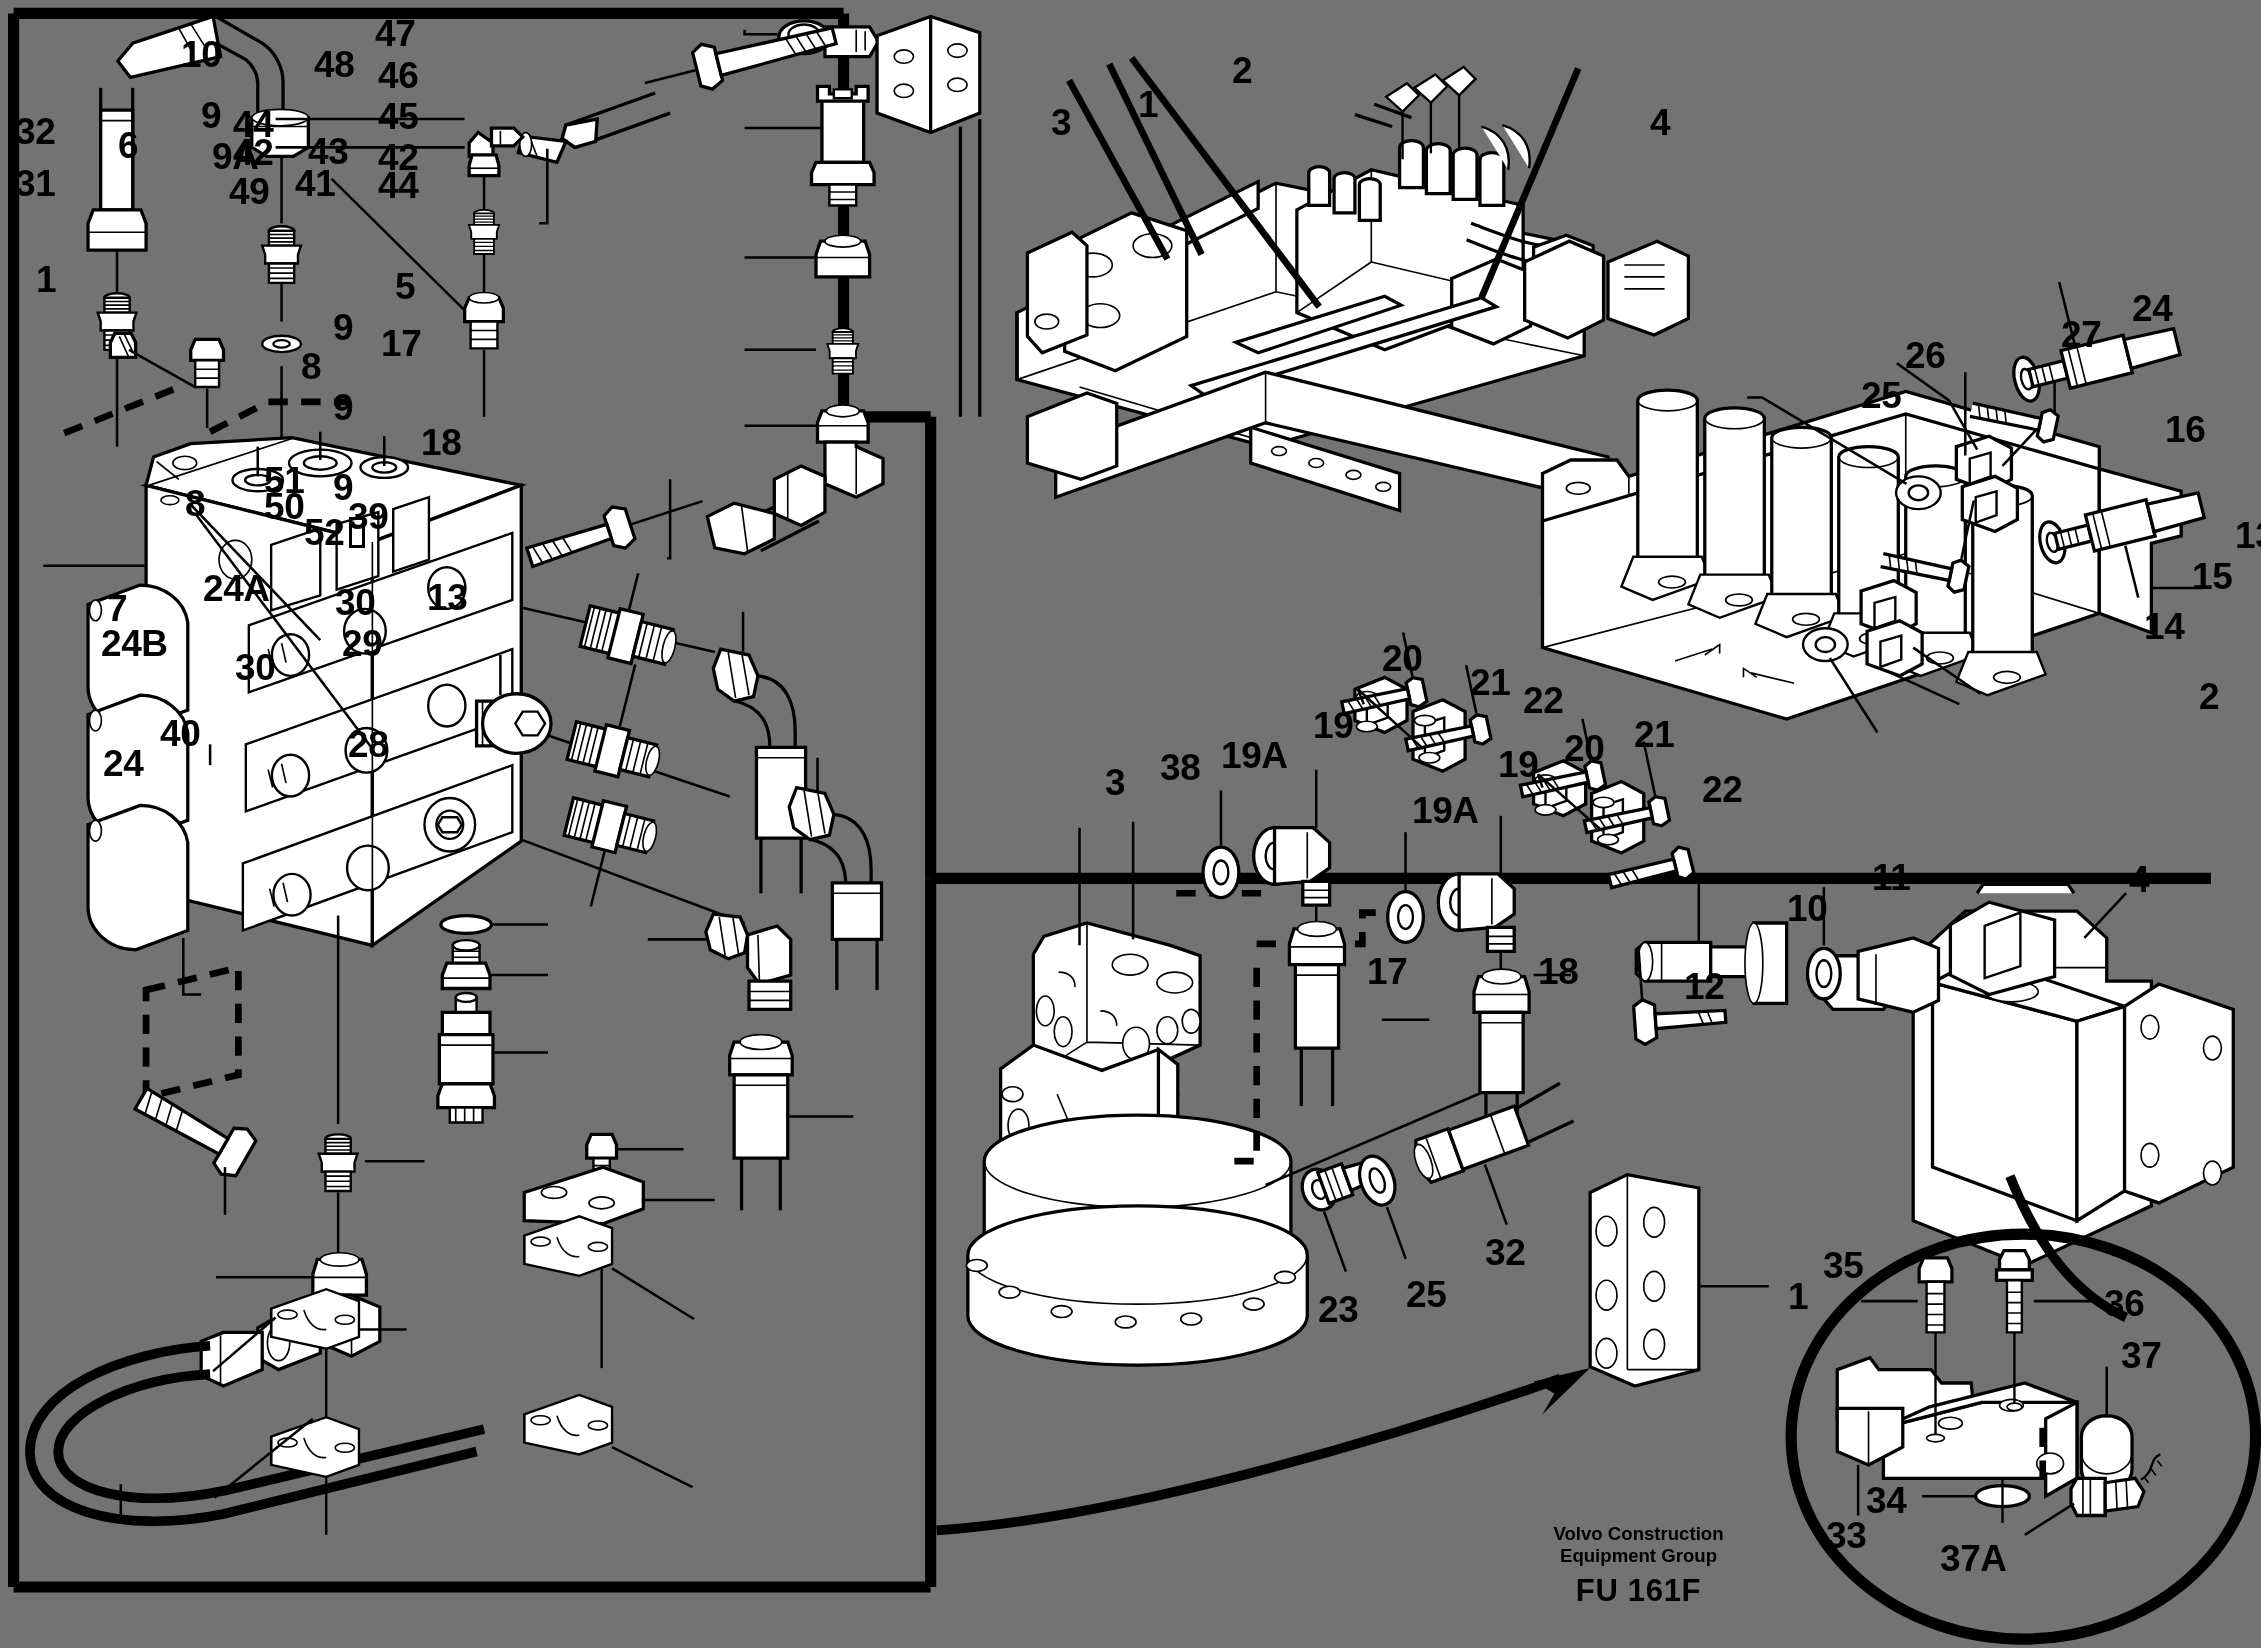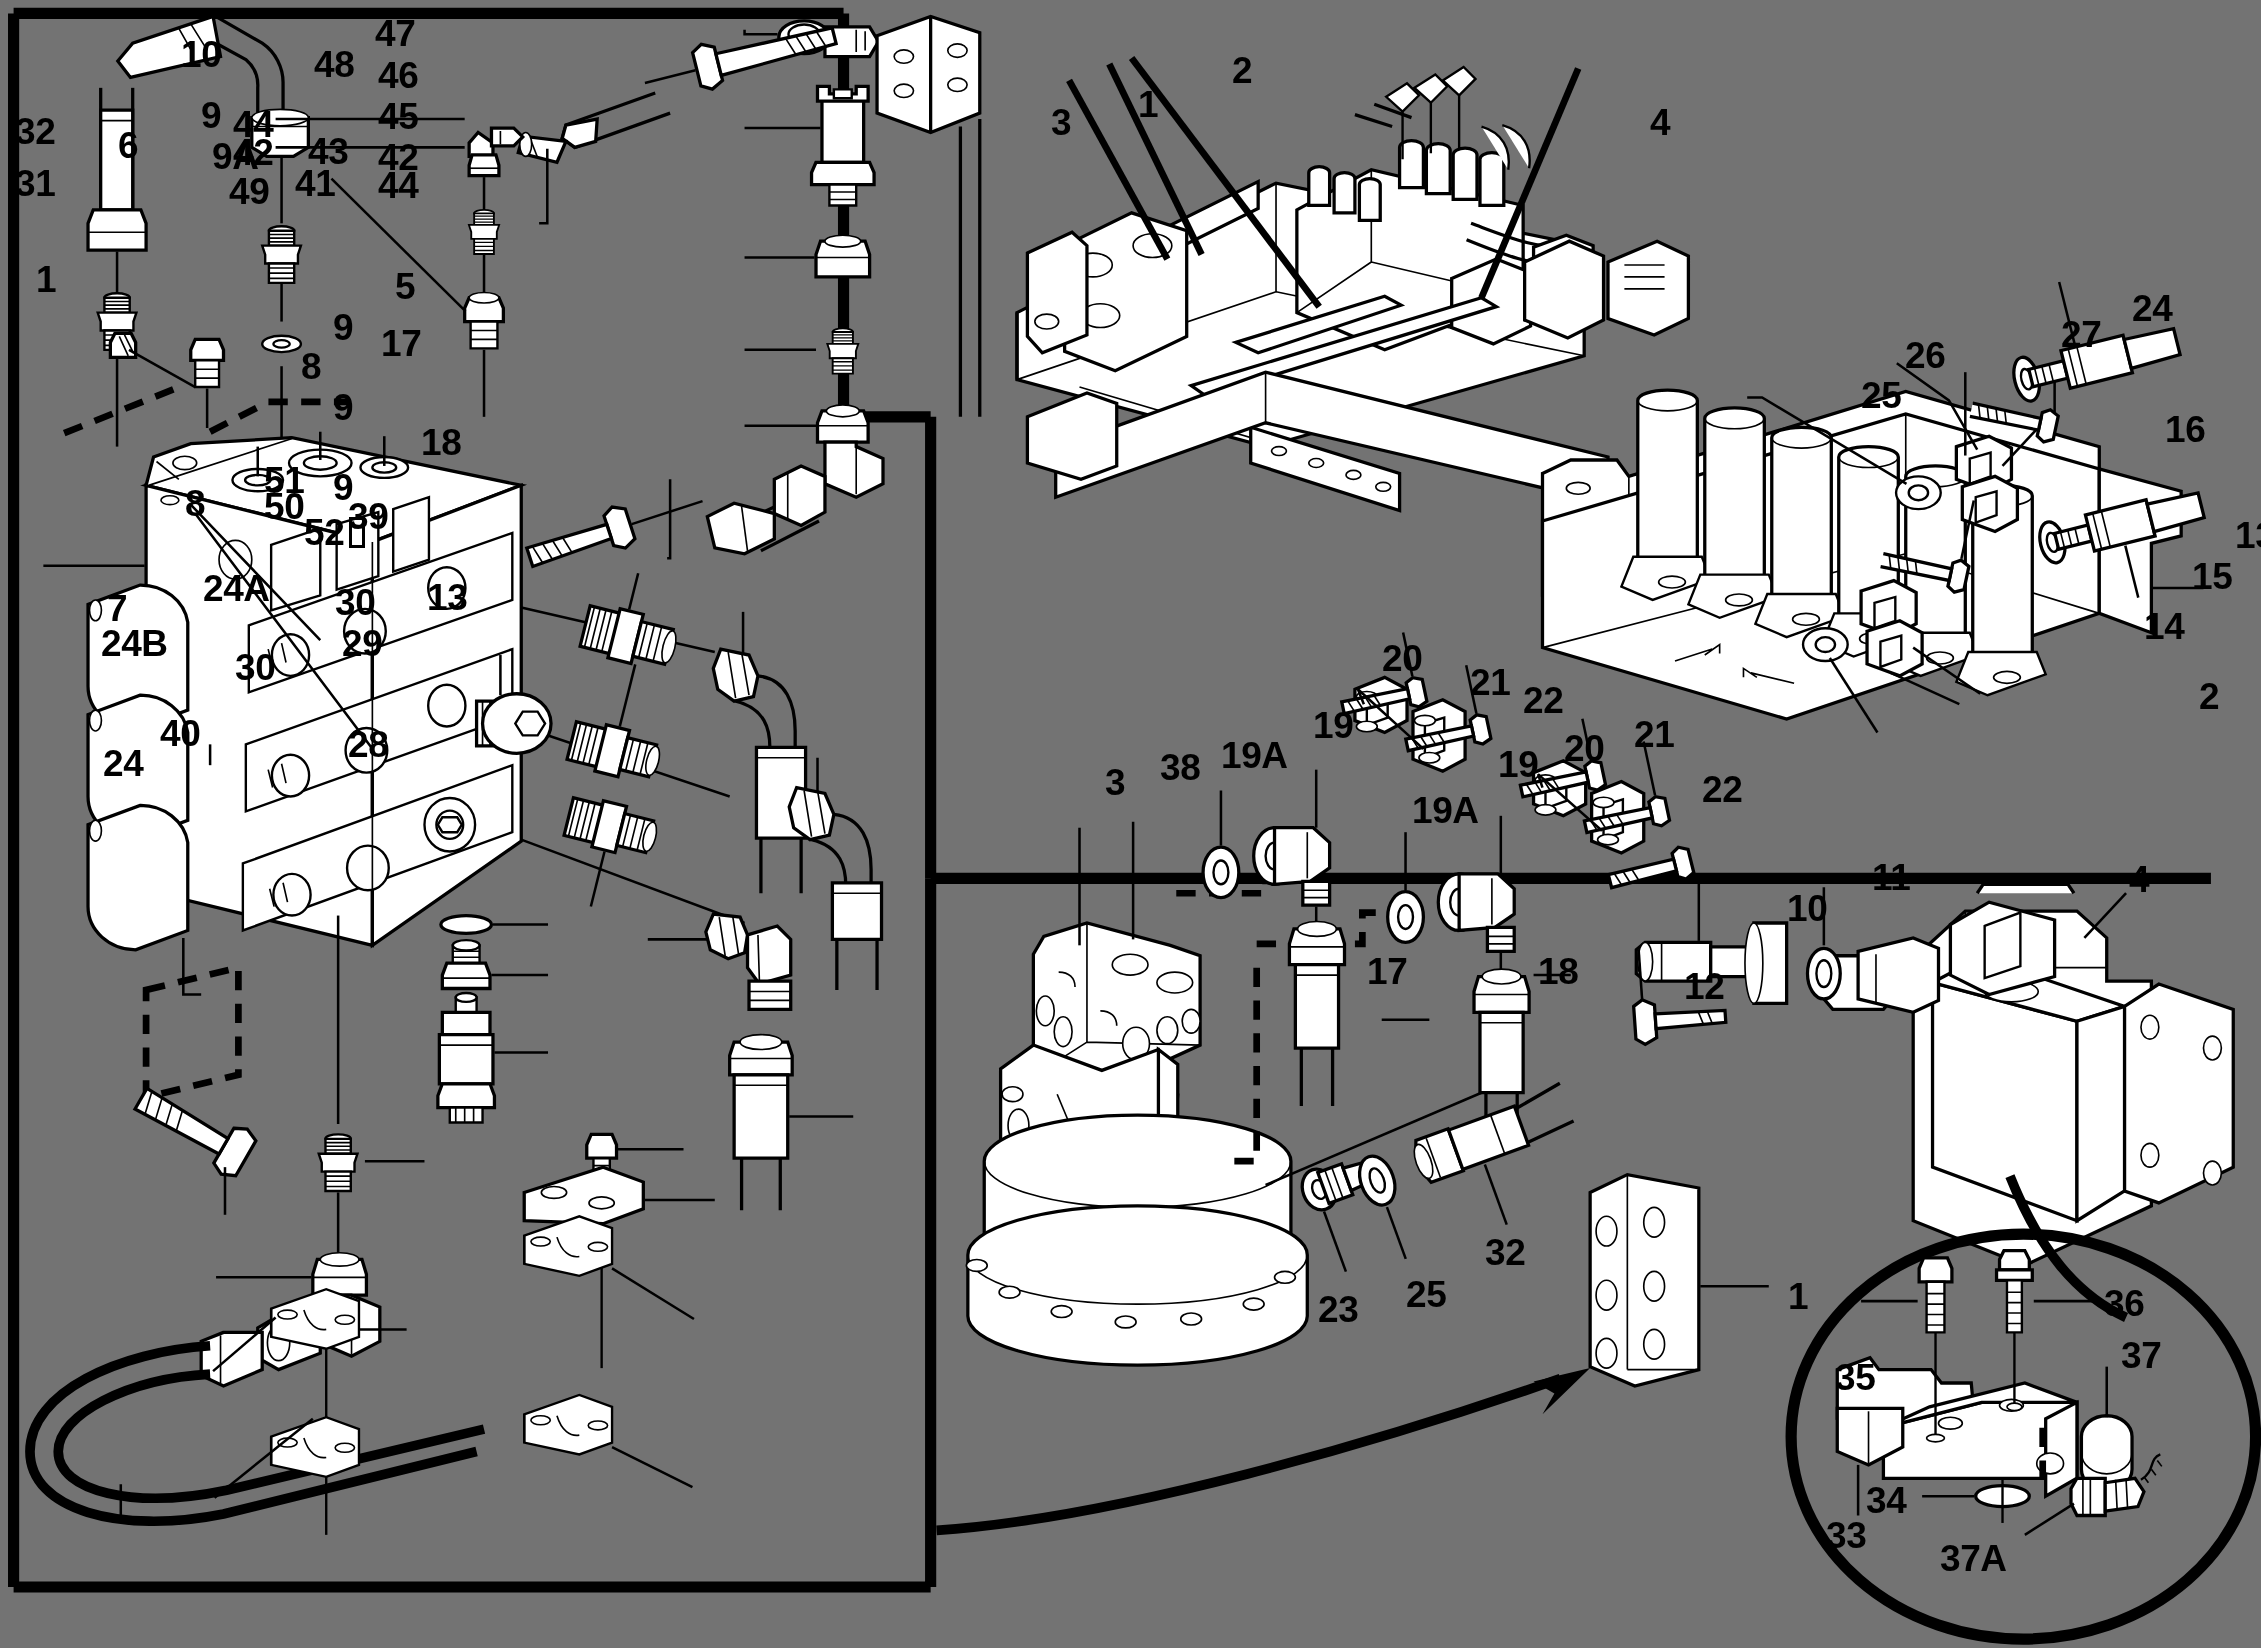--- a/index.html
+++ b/index.html
@@ -1036,22 +1036,27 @@
   <div class="callout cal-lg" style="left:1318px;top:1291px;">23</div>
   <div class="callout cal-lg" style="left:1406px;top:1276px;">25</div>
   <div class="callout cal-lg" style="left:1485px;top:1234px;">32</div>
   <div class="callout cal-lg" style="left:1788px;top:1278px;">1</div>
 
   <div class="callout cal-lg" style="left:1684px;top:968px;">12</div>
   <div class="callout cal-lg" style="left:1787px;top:890px;">10</div>
   <div class="callout cal-lg" style="left:1872px;top:859px;">11</div>
   <div class="callout cal-lg" style="left:2129px;top:861px;">4</div>
 
-  <div class="callout cal-lg" style="left:1823px;top:1359px;margin-left:12px;">35</div>
+  <div class="callout cal-lg" style="left:1823px;top:1247px;">35</div>
   <div class="callout cal-lg" style="left:2104px;top:1285px;">36</div>
   <div class="callout cal-lg" style="left:2121px;top:1337px;">37</div>
   <div class="callout cal-lg" style="left:1826px;top:1517px;">33</div>
   <div class="callout cal-lg" style="left:1866px;top:1482px;">34</div>
   <div class="callout cal-lg" style="left:1940px;top:1540px;">37A</div>
 
+  <div class="footer" style="left:1482px;top:1523px;width:313px;">
+    <div class="brand">Volvo Construction</div>
+    <div class="brand">Equipment Group</div>
+    <div class="code">FU 161F</div>
+  </div>
 
 </div>
 
 
 </body></html>

